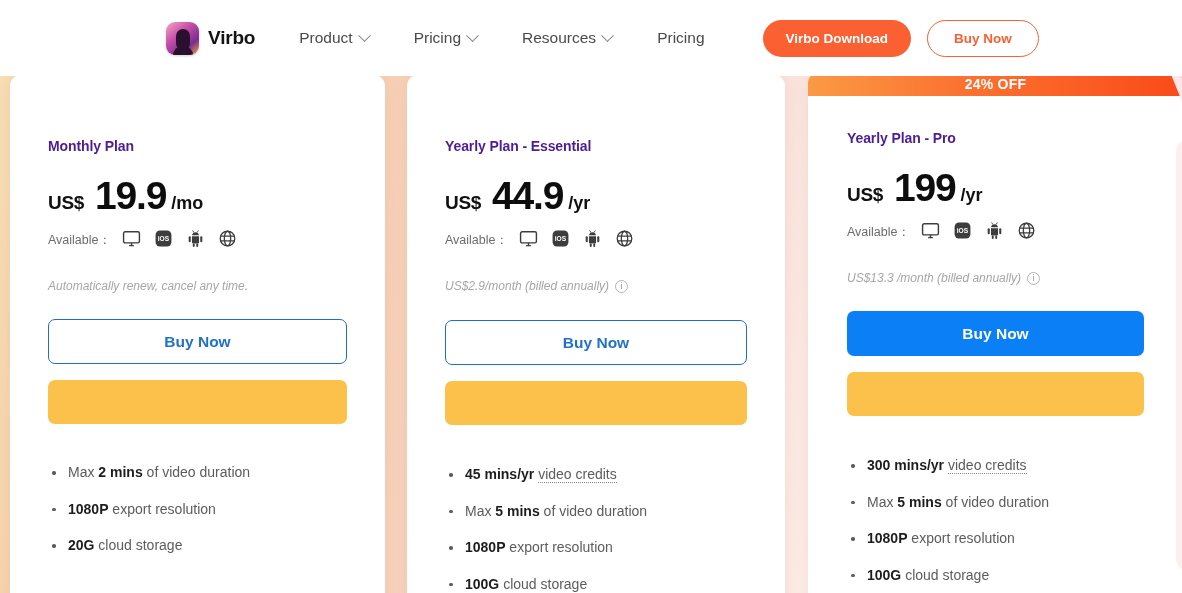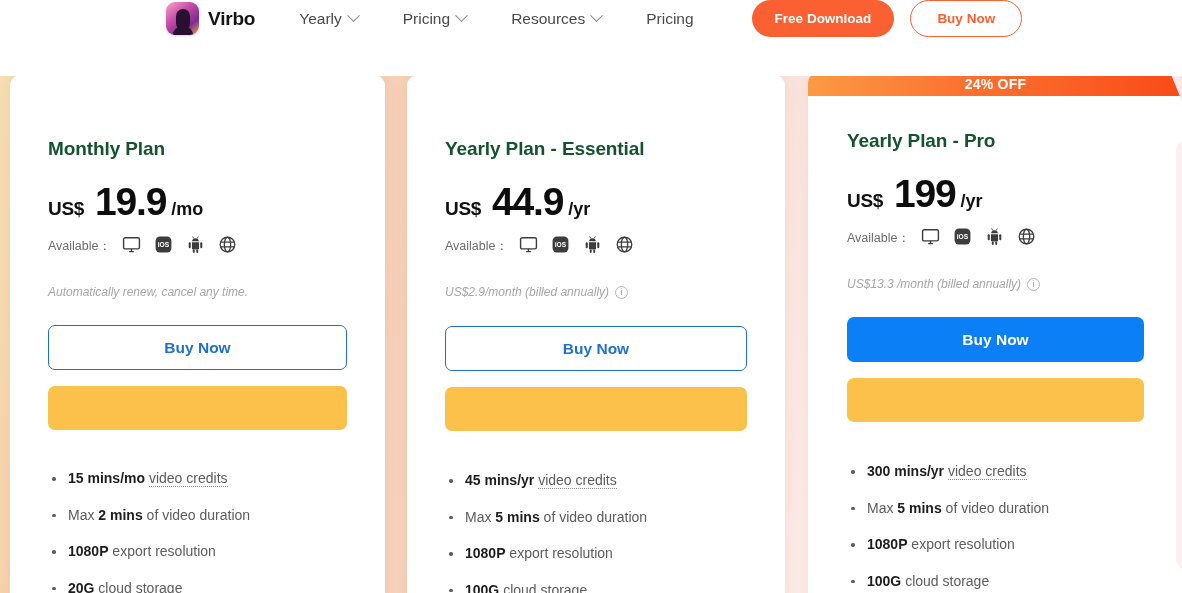--- a/index.html
+++ b/index.html
@@ -15,21 +15,21 @@
     width: 1182px; height: 593px;
     overflow: hidden;
     background: #ffffff;
   }
 
   
   .nav {
     position: absolute; top: 0; left: 0;
     width: 1182px; height: 76px;
     background: #ffffff;
-    display: flex; align-items: flex-start;
+    display: flex; align-items: center;
     z-index: 40;
   }
   .nav-inner {
     display: flex; align-items: center;
     margin-left: 166px;
   }
   .logo-wrap { display: flex; align-items: center; }
   .logo-mark {
     width: 33px; height: 33px; border-radius: 9px;
     background: linear-gradient(140deg,#f7a8c4 0%,#c74fa8 38%,#7a2d8f 72%,#f0a93c 100%);
@@ -135,21 +135,21 @@
     content: ""; position: absolute; right: 0; top: 0;
     border-top: 0 solid transparent;
     border-bottom: 32px solid transparent;
     border-right: 13px solid #fde8e9;
   }
 
   .card-body { padding: 0 38px; }
   .card-3 .card-body { padding: 0 39px; }
 
   .plan-name {
-    font-size: 19px; font-weight: bold; color: #14532d;
+    font-size: 14px; font-weight: bold; color: #4c1d95;
     letter-spacing: -.1px;
   }
   .card-1 .plan-name { margin-top: 63px; }
   .card-2 .plan-name { margin-top: 63px; }
   .card-3 .plan-name { margin-top: 34px; }
 
   .price-row {
     display: flex; align-items: baseline;
     margin-top: 22px;
   }
@@ -241,39 +241,39 @@
   <div class="bg"></div>
 
   <div class="nav">
     <div class="nav-inner">
       <div class="logo-wrap">
         <div class="logo-mark"></div>
         <div class="logo-text">Virbo</div>
       </div>
 
       <div class="nav-item" style="margin-left:44px;">
-        <span>Yearly</span>
+        <span>Product</span>
         <span class="chev"></span>
       </div>
 
       <div class="nav-item nav-gap">
         <span>Pricing</span>
         <span class="chev"></span>
       </div>
 
       <div class="nav-item nav-gap">
         <span>Resources</span>
         <span class="chev"></span>
       </div>
 
       <div class="nav-item nav-gap">
         <span>Pricing</span>
       </div>
 
-      <div class="btn-free">Free Download</div>
+      <div class="btn-free">Virbo Download</div>
       <div class="btn-buy-out">Buy Now</div>
     </div>
   </div>
 
   <div class="cards">
 
     <div class="card-ghost"></div>
 
     <div class="card card-1">
       <div class="card-body">
@@ -315,21 +315,20 @@
               <path d="M3 9h18M3 15h18"></path>
             </svg>
           </span>
         </div>
         <div class="note">
           <span>Automatically renew, cancel any time.</span>
         </div>
         <div class="cta cta-outline">Buy Now</div>
         <div class="promo-block"></div>
         <ul class="feat-list">
-          <li class="feat-item"><b>15 mins/mo</b> <span class="dotted">video credits</span></li>
           <li class="feat-item"><span>Max </span><b>2 mins</b><span> of video duration</span></li>
           <li class="feat-item"><b>1080P</b><span> export resolution</span></li>
           <li class="feat-item"><b>20G</b><span> cloud storage</span></li>
         </ul>
       </div>
     </div>
 
     <div class="card card-2">
       <div class="card-body">
         <div class="plan-name">Yearly Plan - Essential</div>

